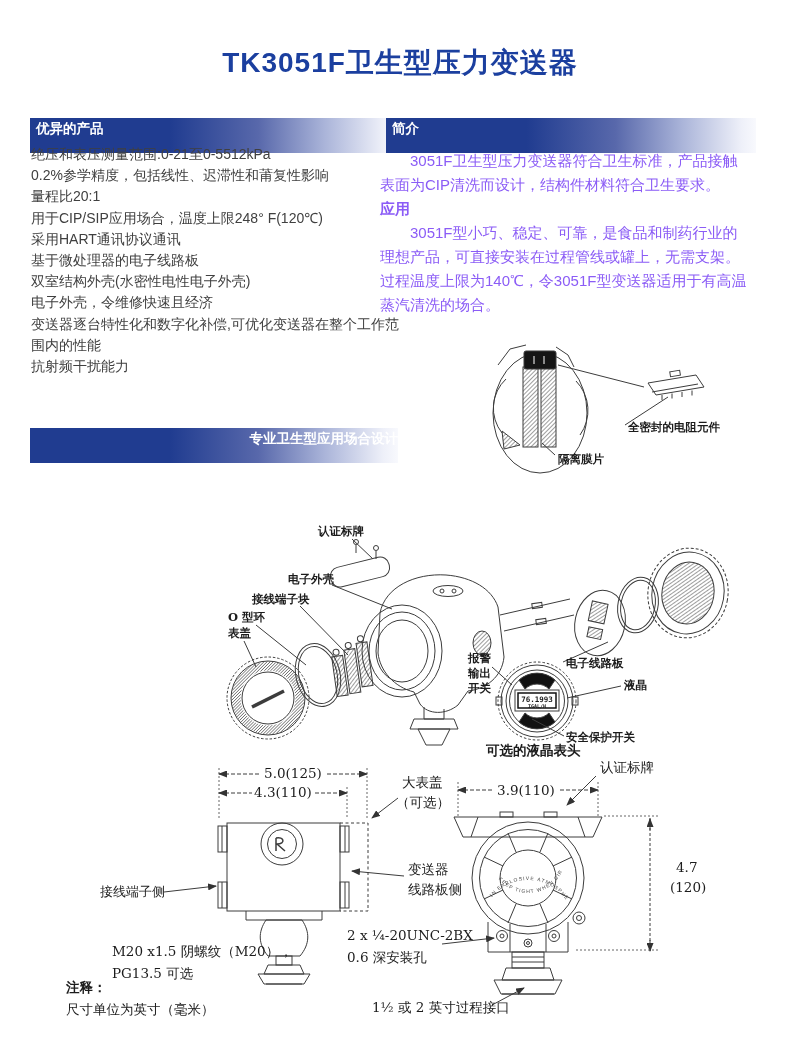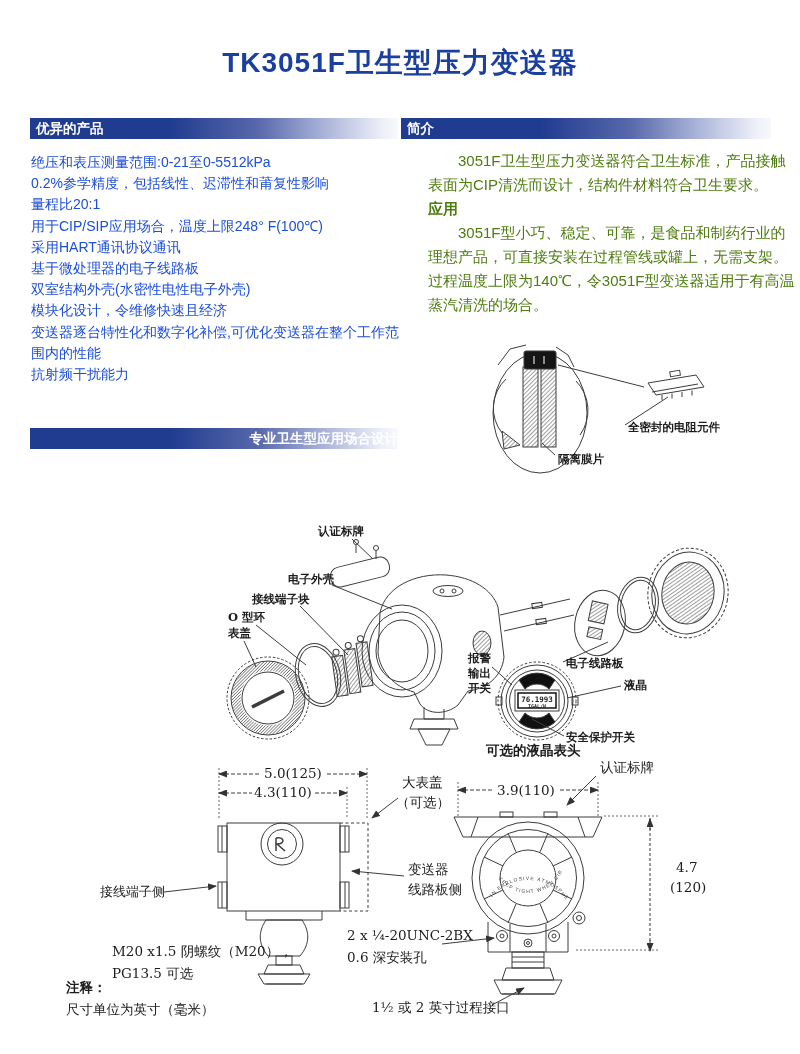--- a/index.html
+++ b/index.html
@@ -1,29 +1,29 @@
 <!DOCTYPE html>
 <html><head>
 <meta charset="utf-8">
 <style>
   html,body{margin:0;padding:0;background:#fff;}
   .page{position:relative;width:800px;height:1054px;background:#ffffff;
         font-family:"Liberation Sans",sans-serif;color:#262626;overflow:hidden;}
   .title{position:absolute;top:44px;left:0;width:100%;text-align:center;
          font-size:28px;font-weight:bold;color:#1b3f9f;letter-spacing:1px;}
-  .bar{position:absolute;height:21px;line-height:21px;padding-left:6px;
+  .bar{position:absolute;height:35px;line-height:21px;padding-left:6px;
        font-size:13.5px;font-weight:bold;color:#ffffff;box-sizing:border-box;
        background:linear-gradient(90deg,#203c90 0%,#203c90 38%,#5868ab 62%,#aab4d9 80%,#eef0f9 96%,#f8f9fd 100%);}
   #bar-features{left:30px;top:118px;width:368px;}
-  #bar-intro{left:401px;top:118px;width:370px;}
+  #bar-intro{left:386px;top:118px;width:370px;}
   #bar-hyg{left:30px;top:428px;width:368px;text-align:right;}
-  .features{position:absolute;left:31px;top:152px;width:372px;
-            font-size:14px;line-height:21.2px;color:#1d4ed8;}
-  .intro{position:absolute;left:428px;top:149px;width:372px;
-         font-size:15px;line-height:24px;color:#4d7c0f;}
+  .features{position:absolute;left:31px;top:144px;width:372px;
+            font-size:14px;line-height:21.2px;color:#404040;}
+  .intro{position:absolute;left:380px;top:149px;width:372px;
+         font-size:15px;line-height:24px;color:#8b5cf6;}
   .intro p{margin:0;text-indent:2em;}
   .intro p.app{font-weight:bold;text-indent:0;}
   .hyg{position:absolute;left:31px;top:459px;font-size:14.5px;line-height:24.5px;color:#262626;}
   svg{position:absolute;}
   svg text{fill:#1c1c1c;}
   .slab{font-family:"DejaVu Serif","Liberation Serif",serif;font-size:11.5px;font-weight:600;}
   .dlab{font-family:"DejaVu Serif","Liberation Serif",serif;font-size:13px;}
   .dnum{font-family:"DejaVu Serif","Liberation Serif",serif;font-size:13.5px;}
   .bcap{font-family:"Liberation Sans",sans-serif;font-size:13.5px;font-weight:bold;}
   .lcdnum{font-family:"DejaVu Sans Mono",monospace;font-weight:bold;}
@@ -40,25 +40,25 @@
     <span>优异的产品</span>
   </div>
   <div class="bar" id="bar-intro">
     <span>简介</span>
   </div>
 
   <div class="features">
     <div>绝压和表压测量范围:0-21至0-5512kPa</div>
     <div>0.2%参学精度，包括线性、迟滞性和莆复性影响</div>
     <div>量程比20:1</div>
-    <div>用于CIP/SIP应用场合，温度上限248° F(100℃)</div>
+    <div>用于CIP/SIP应用场合，温度上限248° F(120℃)</div>
     <div>采用HART通讯协议通讯</div>
     <div>基于微处理器的电子线路板</div>
     <div>双室结构外壳(水密性电性电子外壳)</div>
-    <div>模块化设计，令维修快速且经济</div>
+    <div>电子外壳，令维修快速且经济</div>
     <div>变送器逐台特性化和数字化补偿,可优化变送器在整个工作范围内的性能</div>
     <div>抗射频干扰能力</div>
   </div>
 
   <div class="intro">
     <p>3051F卫生型压力变送器符合卫生标准，产品接触表面为CIP清洗而设计，结构件材料符合卫生要求。</p>
     <p class="app">应用</p>
     <p>3051F型小巧、稳定、可靠，是食品和制药行业的理想产品，可直接安装在过程管线或罐上，无需支架。过程温度上限为140℃，令3051F型变送器适用于有高温蒸汽清洗的场合。</p>
   </div>
 

